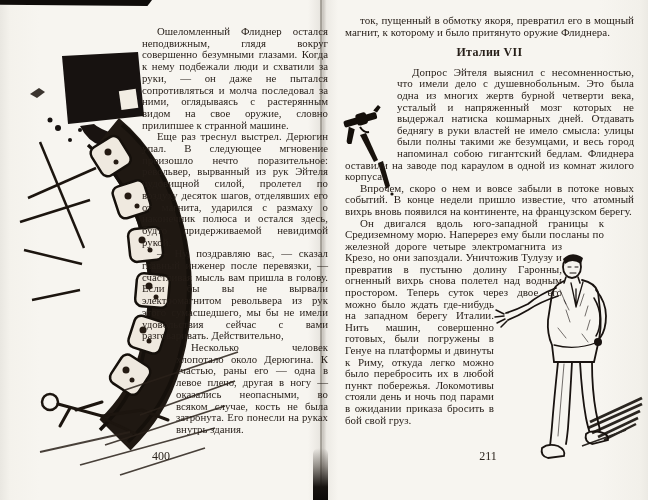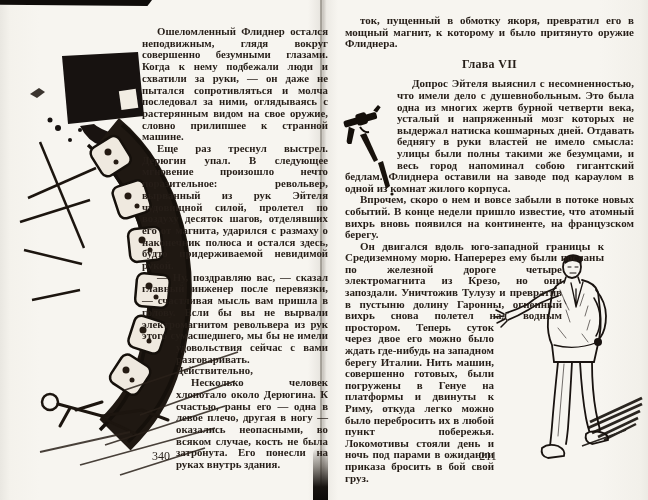--- a/index.html
+++ b/index.html
@@ -16,21 +16,21 @@
   .gutter-bottom{position:absolute;left:313px;top:448px;width:15px;height:52px;
                  background:linear-gradient(180deg,rgba(40,33,26,0) 0%,rgba(40,33,26,0.45) 35%,#171310 75%,#0c0a08 100%);
                  border-radius:6px 6px 0 0;}
   
   .page{position:absolute;top:0;height:500px;color:#261e18;}
   .page-left{left:10px;width:318px;}
   .page-right{left:336px;width:304px;}
   .text-col{position:absolute;font-size:10.8px;line-height:11.7px;text-align:justify;}
   .tc-left{left:130px;top:26px;width:188px;}
   .tc-right{left:9px;top:15px;width:289px;font-size:11px;line-height:11.6px;}
-  .text-col p{margin:0;text-indent:15px;font-weight:bold;}
+  .text-col p{margin:0;text-indent:15px;}
   .chapter{font-weight:bold;text-align:center;text-indent:0 !important;
            margin:9px 0 8px 0 !important;font-size:12px;letter-spacing:0.3px;}
   .pageno{position:absolute;top:449px;left:0;width:100%;text-align:center;
           font-size:12px;color:#2a221b;}
   .pageno-left{left:-8px;}
   
   .sp{pointer-events:none;}
   .spL1{float:left;width:2px;height:318px;}
   .spL2{float:left;clear:left;width:36px;height:126px;}
   .spR-rev{float:left;width:52px;height:88px;}
@@ -123,21 +123,21 @@
 
     <div class="text-col tc-left">
       <span class="sp spL1"></span>
       <span class="sp spL2"></span>
       <p><span>Ошеломленный Флиднер остался неподвижным, глядя вокруг совершенно безумными глазами. Когда к нему подбежали люди и схватили за руки, — он даже не пытался сопротивляться и молча последовал за ними, оглядываясь с растерянным видом на свое оружие, словно прилипшее к странной машине.</span></p>
       <p><span>Еще раз треснул выстрел. Дерюгин упал. В следующее мгновение произошло нечто поразительное: револьвер, вырванный из рук Эйтеля чудовищной силой, пролетел по воздуху десяток шагов, отделявших его от магнита, ударился с размаху о наконечник полюса и остался здесь, будто придерживаемой невидимой рукой.</span></p>
       <p><span>— Ну, поздравляю вас, — сказал главный инженер после перевязки, — счастливая мысль вам пришла в голову. Если бы вы не вырвали электромагнитом револьвера из рук этого сумасшедшего, мы бы не имели удовольствия сейчас с вами разговаривать. Действительно,</span></p>
       <p><span>Несколько человек хлопотало около Дерюгина. К счастью, раны его — одна в левое плечо, другая в ногу — оказались неопасными, во всяком случае, кость не была затронута. Его понесли на руках внутрь здания.</span></p>
     </div>
 
-    <div class="pageno pageno-left">340</div>
+    <div class="pageno pageno-left">400</div>
   </div>
 
   <div class="page page-right">
 
     <svg class="illu illu-revolver" viewBox="0 0 60 96">
       <g transform="rotate(-16 22 20)" fill="#140f0a">
         <rect x="4" y="14" width="34" height="7" rx="2"></rect>
         <rect x="17" y="11" width="11" height="12" rx="3"></rect>
         <path d="M8,21 L2,34 Q1,38 6,38 L13,25 Z"></path>
         <path d="M36,12 l6,-4 l2,3 l-5,4 Z"></path>
@@ -186,21 +186,21 @@
         <path d="M94,178 L148,154" stroke-width="3"></path>
         <path d="M98,183 L146,161" stroke-width="3"></path>
         <path d="M104,187 L144,168" stroke-width="2.5"></path>
         <path d="M110,190 L142,174" stroke-width="2.5"></path>
         <path d="M88,196 L132,180" stroke-width="1.5"></path>
       </g>
     </svg>
 
     <div class="text-col tc-right">
       <p><span>ток, пущенный в обмотку якоря, превратил его в мощный магнит, к которому и было притянуто оружие Флиднера.</span></p>
-      <p class="chapter">Глава VII</p>
+      <p class="chapter">Италии VII</p>
       <p><span class="sp spR-rev"></span><span>Допрос Эйтеля выяснил с несомненностью, что имели дело с душевнобольным. Это была одна из многих жертв бурной четверти века, усталый и напряженный мозг которых не выдержал натиска кошмарных дней. Отдавать беднягу в руки властей не имело смысла: улицы были полны такими же безумцами, и весь город напоминал собою гигантский бедлам. Флиднера оставили на заводе под караулом в одной из комнат жилого корпуса.</span></p>
       <p><span>Впрочем, скоро о нем и вовсе забыли в потоке новых событий. В конце недели пришло известие, что атомный вихрь вновь появился на континенте, на французском берегу.</span></p>
       <p><span class="sp spR-m1"></span><span class="sp spR-m2"></span><span class="sp spR-m3"></span><span>Он двигался вдоль юго-западной границы к Средиземному морю. Наперерез ему были посланы по железной дороге четыре электромагнита из Крезо, но они запоздали. Уничтожив Тулузу и превратив в пустыню долину Гаронны, огненный вихрь снова полетел над водным простором. Теперь суток через двое его можно было ждать где-нибудь на западном берегу Италии. Нить машин, совершенно готовых, были погружены в Генуе на платформы и двинуты к Риму, откуда легко можно было перебросить их в любой пункт побережья. Локомотивы стояли день и ночь под парами в ожидании приказа бросить в бой свой груз.</span></p>
     </div>
 
     <div class="pageno">211</div>
   </div>
 
 </div>
 

